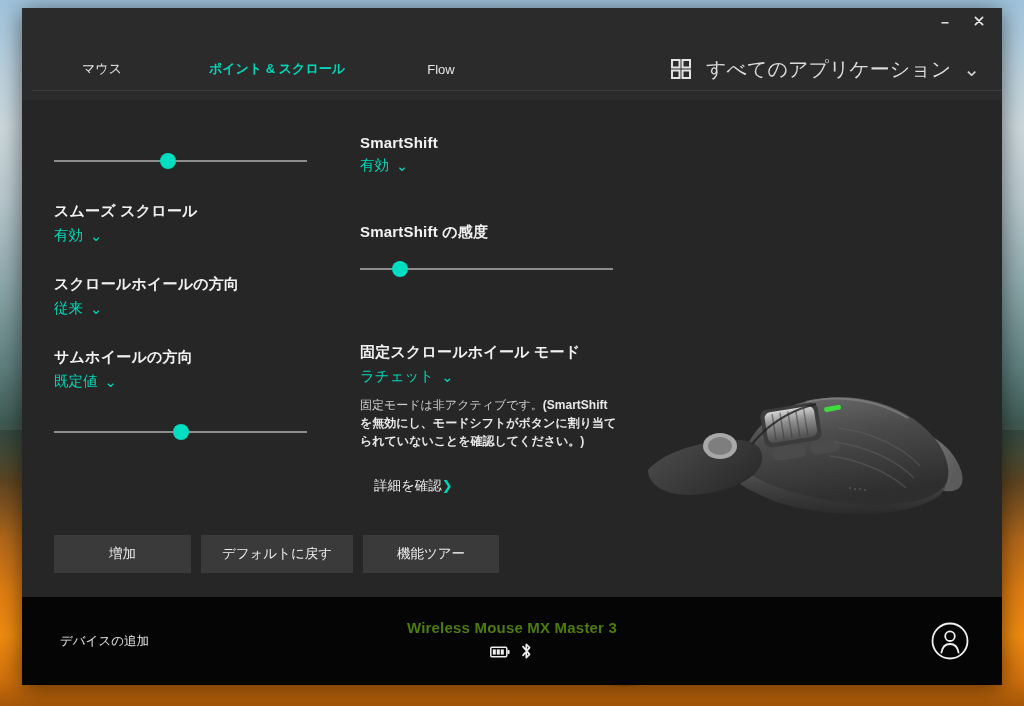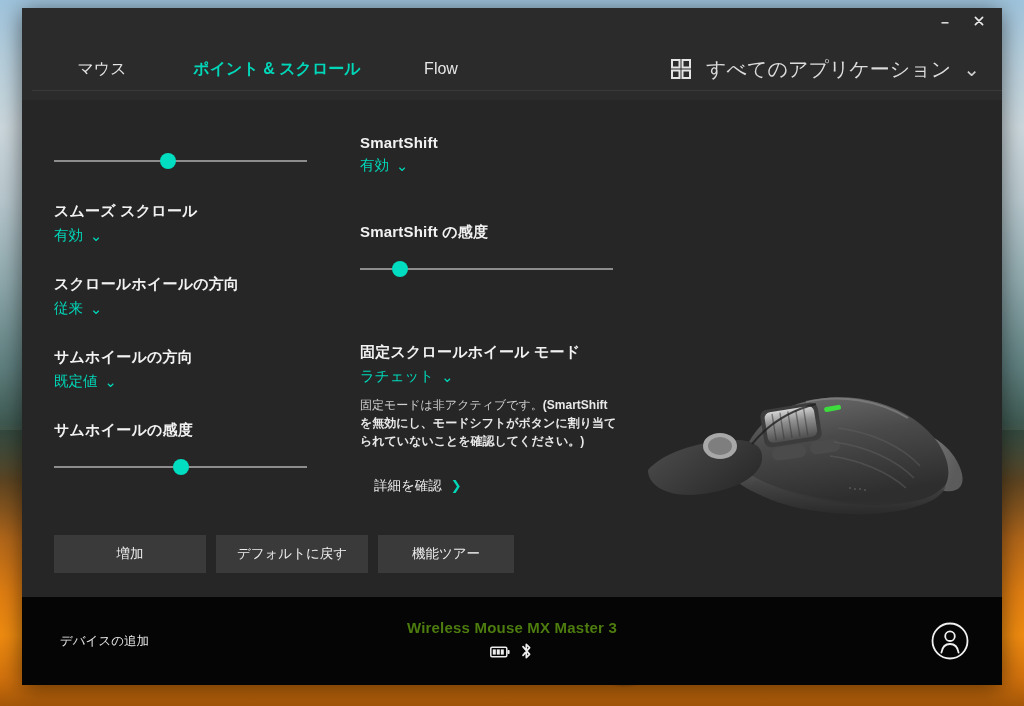--- a/index.html
+++ b/index.html
@@ -105,21 +105,21 @@
     align-items: center;
     position: relative;
     flex: none;
     padding-left: 10px;
   }
   .tabs { display: flex; align-items: stretch; height: 100%; }
   .tab {
     display: flex;
     align-items: center;
     justify-content: center;
-    font-size: 16px;
+    font-size: 13px;
     color: #e6e6e6;
     cursor: pointer;
     position: relative;
     white-space: nowrap;
     padding: 0 6px;
   }
   .tab-m  { width: 140px; }
   .tab-ps { width: 210px; }
   .tab-fl { width: 118px; }
   .tab.active { color: #00d7b9; font-weight: 600; }
@@ -232,21 +232,20 @@
   }
   .helper-text b { font-weight: 700; color: #e8e8e8; }
 
   .detail-link {
     margin-top: 26px;
     margin-left: 14px;
     font-size: 13.5px;
     color: #eaeaea;
     display: inline-flex;
     align-items: center;
-    gap: 9px;
     cursor: pointer;
   }
   .detail-link .chev { color: #00d7b9; font-size: 13px; }
 
   
   .btnrow {
     position: absolute;
     left: 32px;
     bottom: 24px;
     display: flex;
@@ -258,21 +257,21 @@
     color: #ededed;
     font-size: 13.5px;
     border: none;
     cursor: pointer;
     font-family: inherit;
     padding: 0 18px;
     display: flex;
     align-items: center;
     justify-content: center;
   }
-  .btn-add  { width: 152px; }
+  .btn-add  { width: 137px; }
   .btn-def  { width: 152px; }
   .btn-tour { width: 136px; }
 
   
   .statusbar {
     height: 88px;
     background: #050505;
     display: flex;
     align-items: center;
     position: relative;
@@ -474,21 +473,20 @@
 
         <div class="setting">
           <div class="setting-label">サムホイールの方向</div>
           <div class="setting-value">
             <span>既定値</span>
             <span>⌄</span>
           </div>
         </div>
 
         <div class="setting">
-          <div class="setting-label">サムホイールの感度</div>
           <div class="slider">
             <div class="track"></div>
             <div class="thumb" style="left:50%"></div>
           </div>
         </div>
 
       </div>
 
       <div class="col col-right">
 

